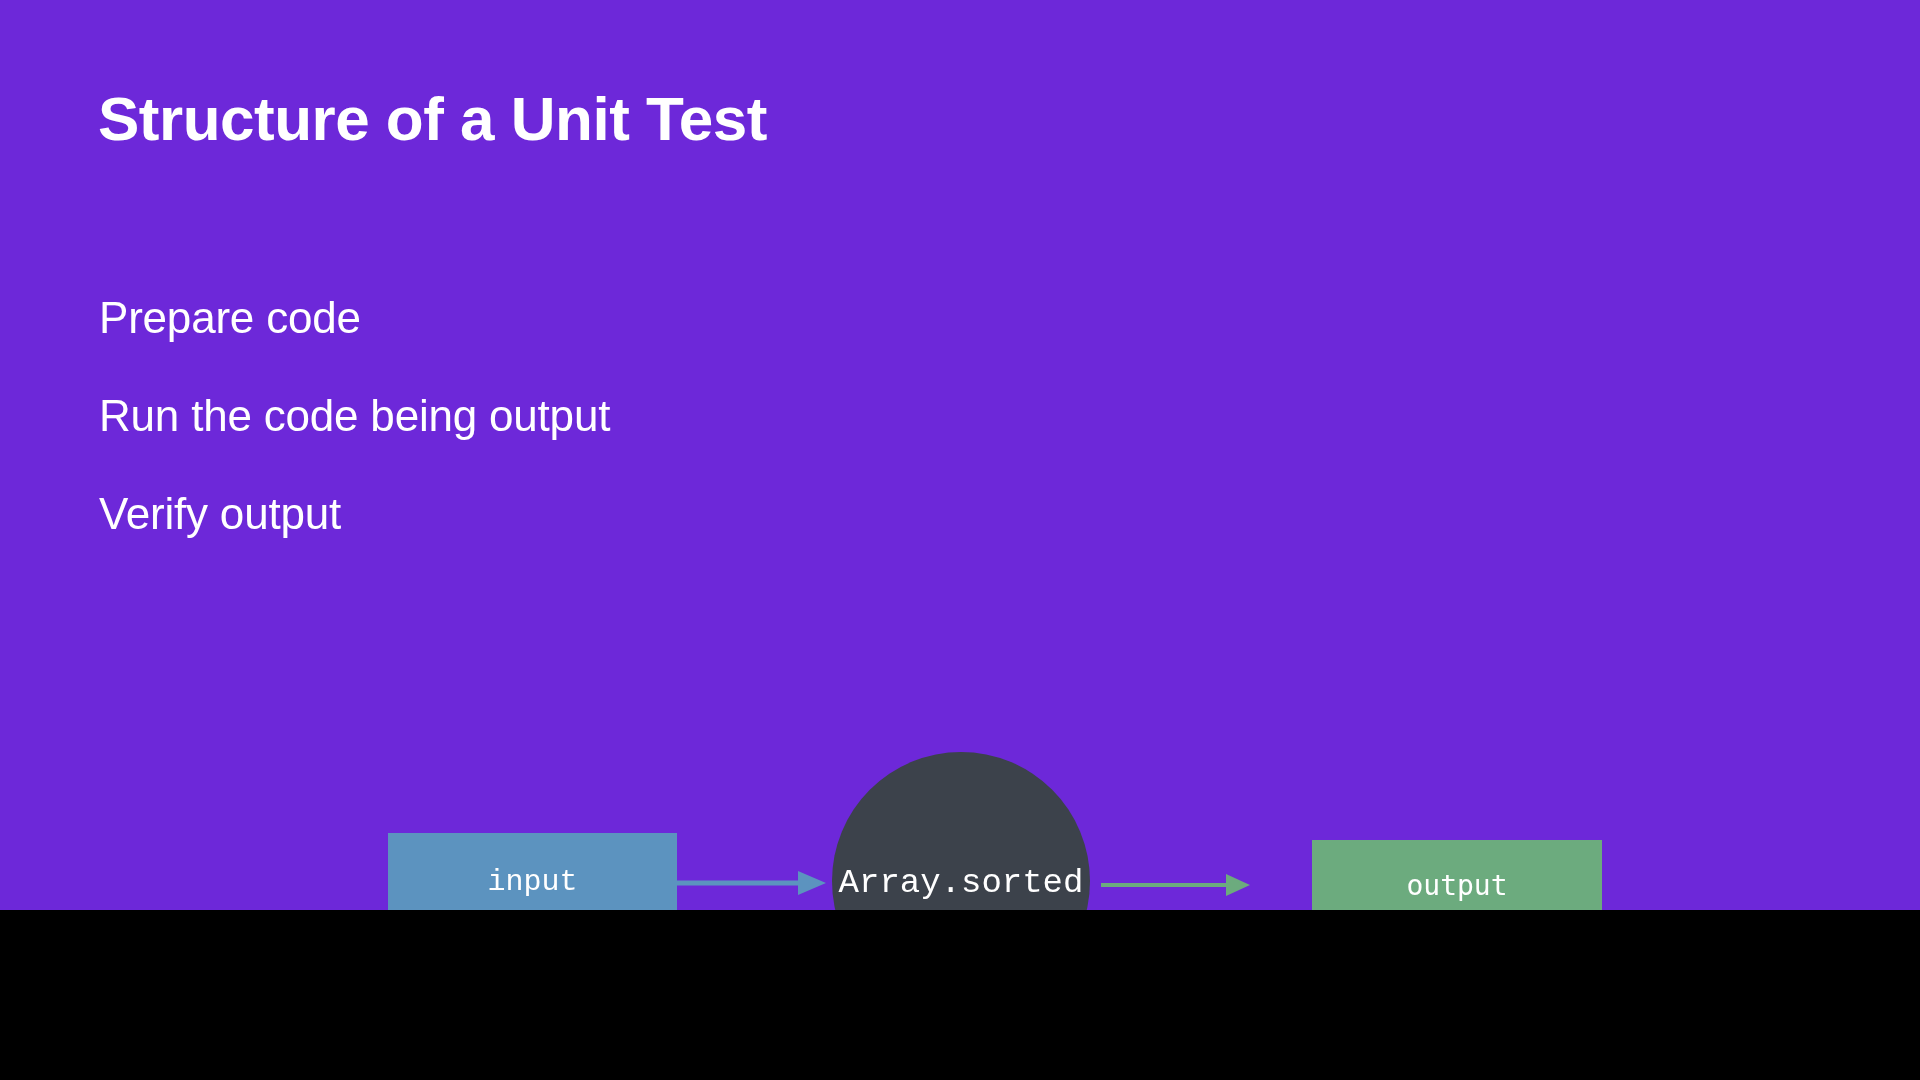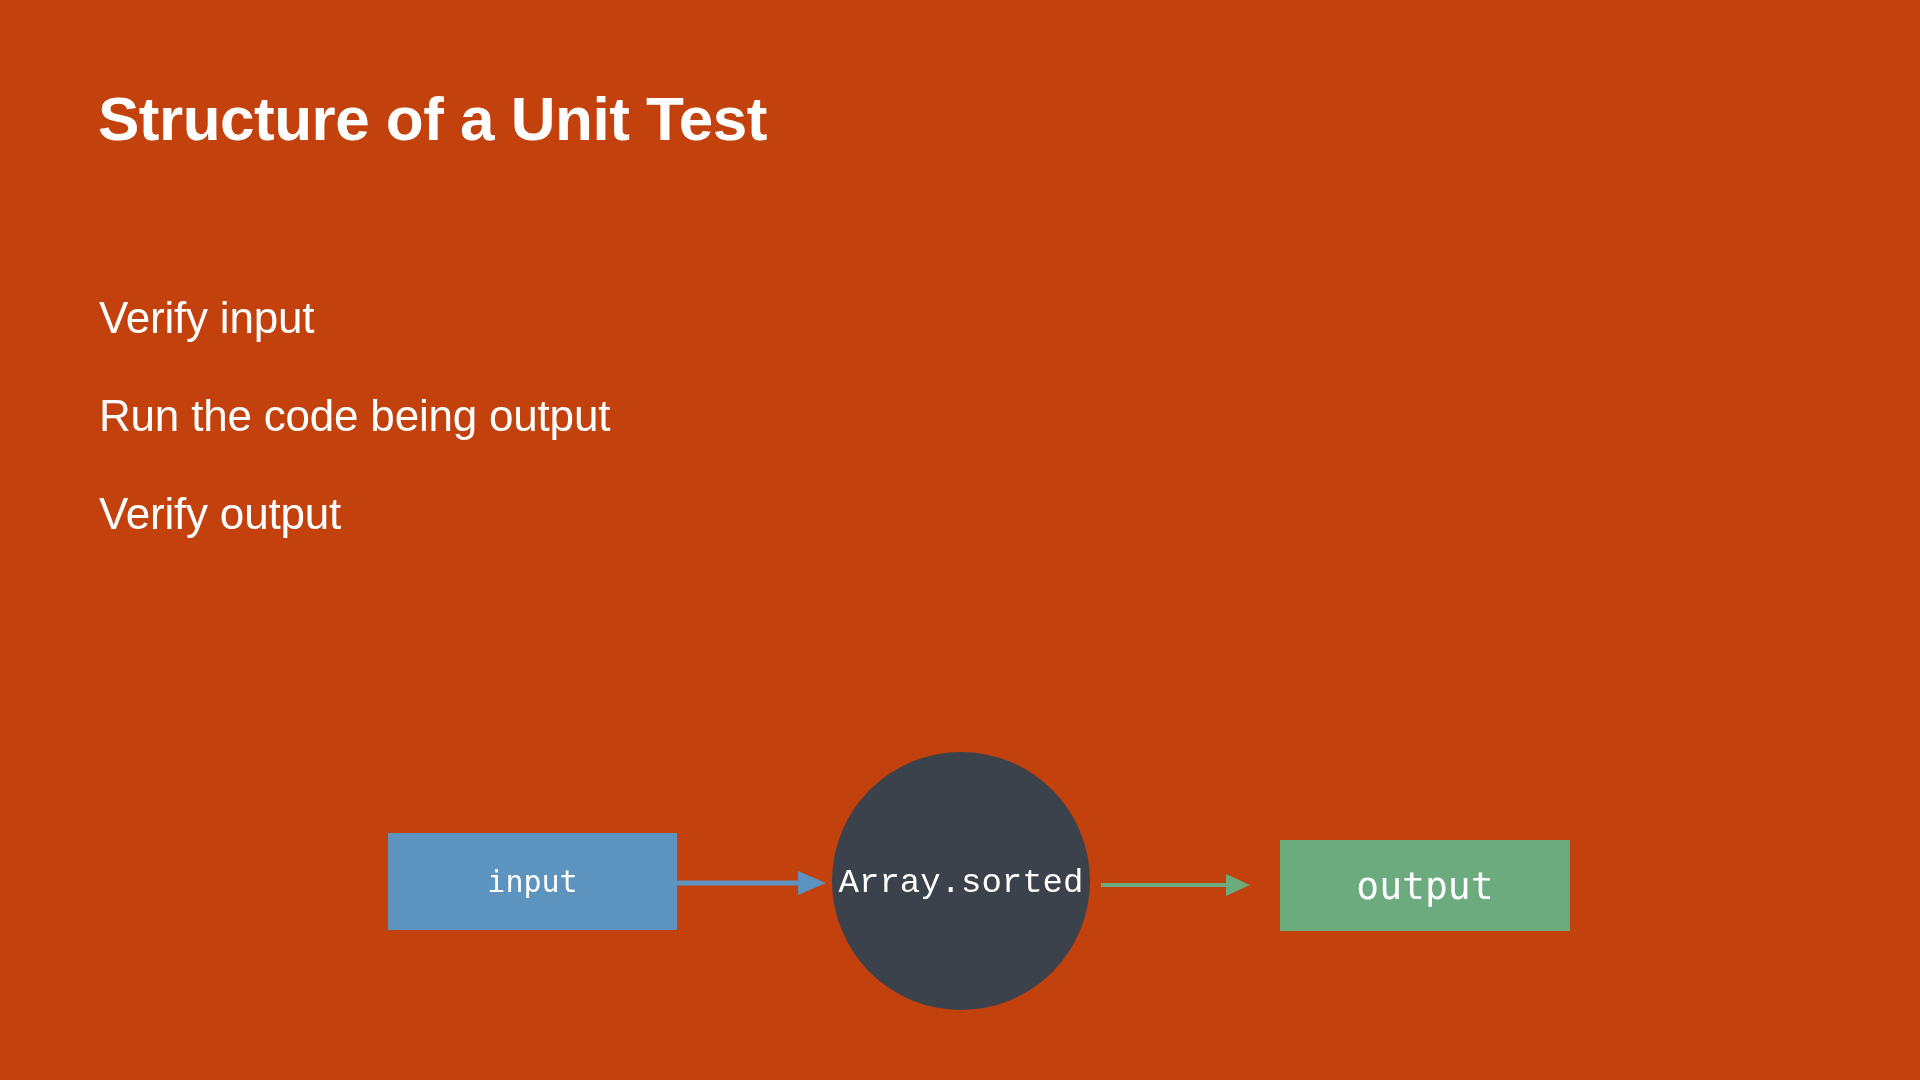--- a/index.html
+++ b/index.html
@@ -3,22 +3,22 @@
 <meta charset="utf-8">
 <style>
   html, body {
     margin: 0;
     padding: 0;
     background: #000000;
   }
   #slide {
     position: relative;
     width: 1920px;
-    height: 1080px;
-    background: #c2410c;
+    height: 910px;
+    background: #6d28d9;
     overflow: hidden;
     font-family: "Liberation Sans", sans-serif;
     -webkit-font-smoothing: antialiased;
   }
 
   
   #slide-title {
     position: absolute;
     left: 98px;
     top: 44px;
@@ -68,61 +68,62 @@
     color: #ffffff;
   }
 
   #node-input {
     left: 388px;
     top: 833px;
     width: 289px;
     height: 97px;
     background: #5c93bf;
     font-size: 30px;
+    font-family: Liberation Mono, monospace;
   }
 
   #node-process {
     left: 832px;
     top: 752px;
     width: 258px;
     height: 258px;
     border-radius: 50%;
     background: #3c424b;
     font-size: 34px;
     align-items: flex-start;
     padding-top: 112px;
     box-sizing: border-box;
     font-family: Liberation Mono, monospace;
   }
 
   #node-output {
-    left: 1280px;
+    left: 1312px;
     top: 840px;
     width: 290px;
     height: 91px;
     background: #6cab7e;
-    font-size: 38px;
+    font-size: 28px;
   }
 
   
   #arrow-layer {
     position: absolute;
     left: 0; top: 0;
     width: 1920px; height: 1080px;
   }
 </style>
 </head>
 <body>
 
 <div id="slide">
 
   <h1 id="slide-title">Structure of a Unit Test</h1>
 
   <div id="bullet-list">
-    <div class="bullet-line">Verify input</div>
+    <div class="bullet-line">Prepare code</div>
     <div class="bullet-line">Run the code being output</div>
     <div class="bullet-line">Verify output</div>
   </div>
 
   <div id="diagram">
 
     <svg id="arrow-layer" viewBox="0 0 1920 1080" width="1920" height="1080">
 
       <g>
         <line x1="677" y1="883" x2="800" y2="883" stroke="#5c93bf" stroke-width="5"></line>

